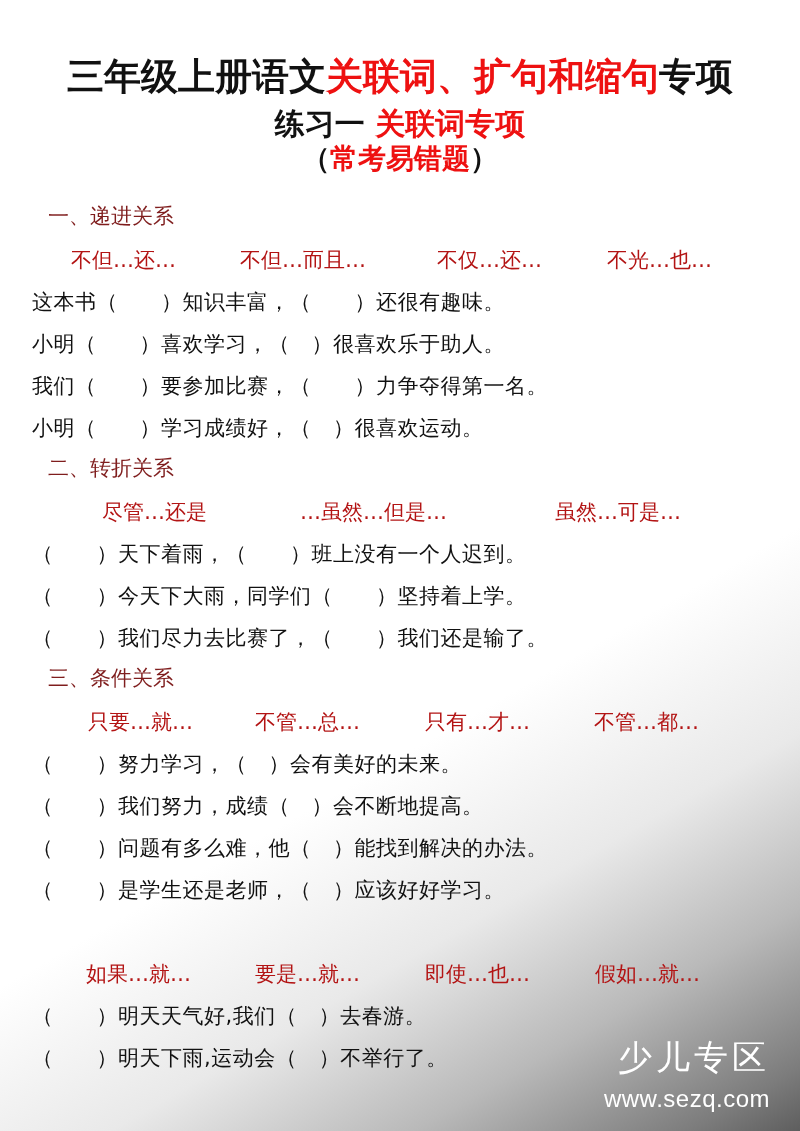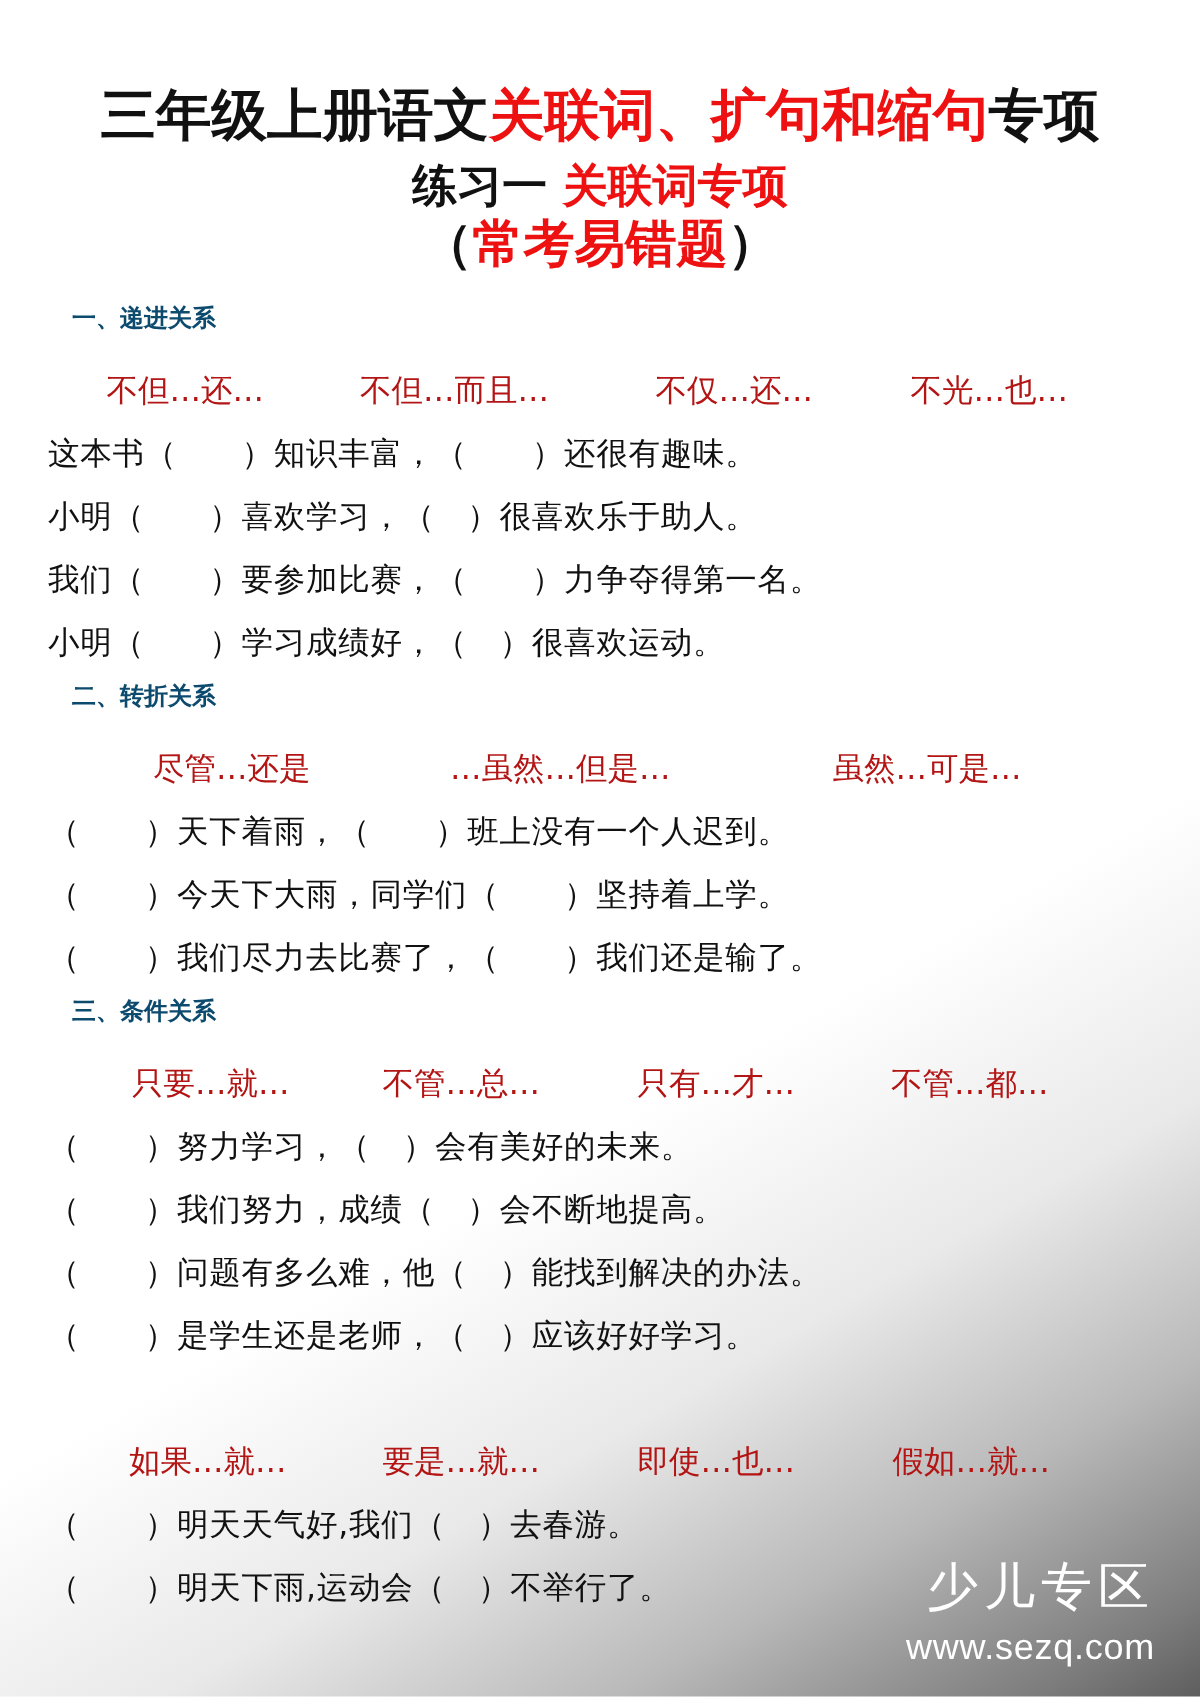--- a/index.html
+++ b/index.html
@@ -14,26 +14,26 @@
       background: linear-gradient(150deg, #ffffff 0%, #ffffff 62%, #e9e9e9 75%, #b9b9b9 86%, #7c7c7c 96%, #5e5e5e 100%);
       z-index: 0;
     }
     .content { position: absolute; inset: 0; z-index: 1; }
     .title-line {
       position: absolute; left: 0; width: 800px; text-align: center;
       font-weight: bold; white-space: nowrap;
     }
     .t1 { top: 52px; font-size: 37px; letter-spacing: 0px; }
     .t2 { top: 104px; font-size: 30px; }
-    .t3 { top: 140px; font-size: 34px; }
+    .t3 { top: 140px; font-size: 28px; }
     .red { color: #ee1111; }
     .black { color: #111; }
     .section-head {
-      position: absolute; left: 48px; font-size: 16px; font-weight: bold;
-      color: #0c4a6e; white-space: nowrap;
+      position: absolute; left: 48px; font-size: 21px; font-weight: normal;
+      color: #7f1d1d; white-space: nowrap;
     }
     .conj-row {
       position: absolute; left: 0; width: 800px; height: 28px;
       font-size: 21px; color: #b31414; white-space: nowrap;
     }
     .conj { position: absolute; top: 0; }
     .sentence {
       position: absolute; left: 32px; font-size: 21px; color: #111;
       white-space: nowrap; letter-spacing: 0.5px;
     }

